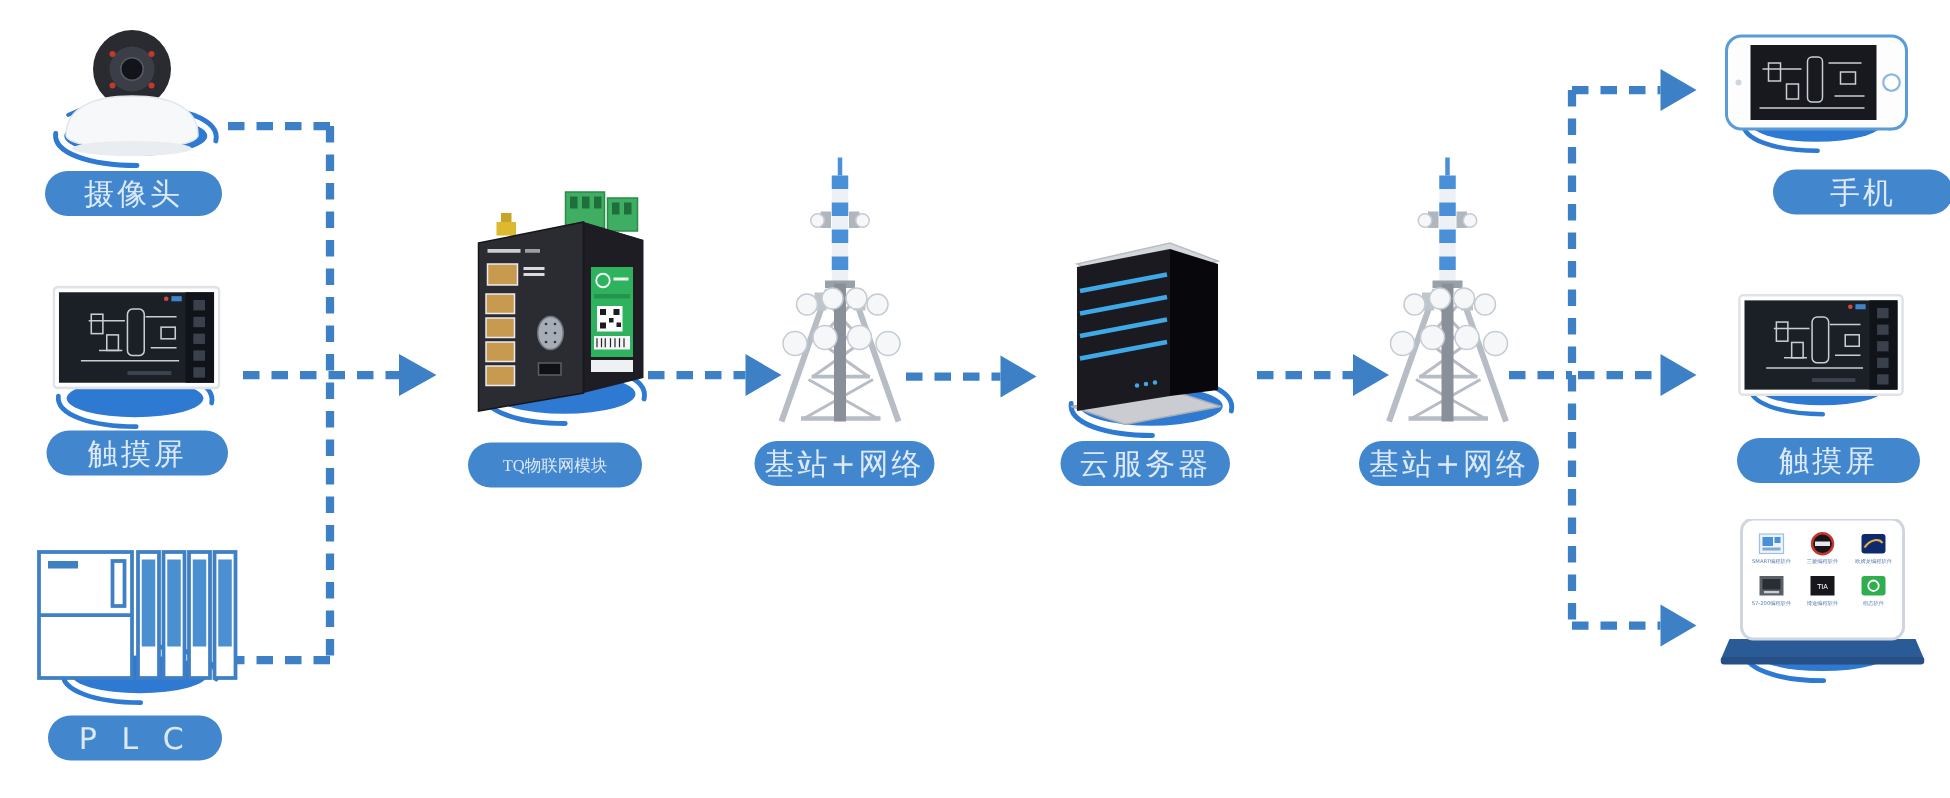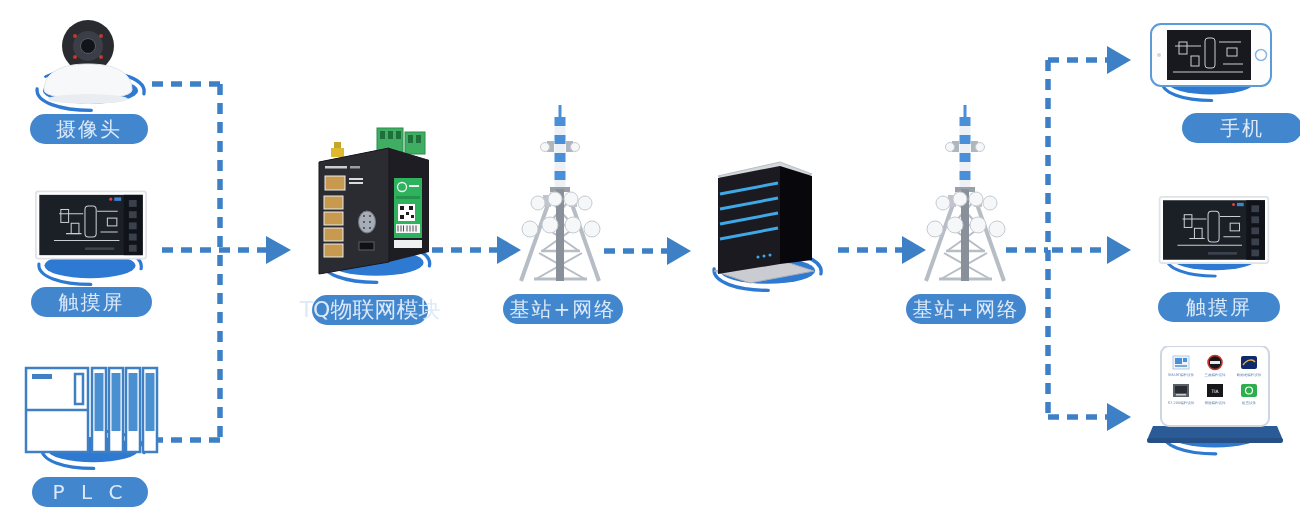--- a/index.html
+++ b/index.html
@@ -27,21 +27,21 @@
   .pos-tower1{left:495px;top:103px;width:130px;height:185px;}
   .pos-server{left:688px;top:150px;width:160px;height:142px;}
   .pos-tower2{left:900px;top:103px;width:130px;height:185px;}
   .pos-phone{left:1143px;top:20px;width:136px;height:82px;}
   .pos-tsr{left:1152px;top:196px;width:125px;height:82px;}
   .pos-pc{left:1147px;top:346px;width:136px;height:110px;}
   
   .lbl-camera{left:30px;top:114px;width:118px;}
   .lbl-tsl{left:31px;top:287px;width:121px;}
   .lbl-plc{left:32px;top:477px;width:116px;letter-spacing:5px;text-align:center;}
-  .lbl-module{left:312px;top:295px;width:116px;font-size:22px;letter-spacing:0;}
+  .lbl-module{left:312px;top:295px;width:116px;font-size:11px;letter-spacing:0;font-family:Liberation Serif, serif;}
   .lbl-tower1{left:503px;top:294px;width:120px;}
   .lbl-server{left:707px;top:294px;width:113px;}
   .lbl-tower2{left:906px;top:294px;width:120px;}
   .lbl-phone{left:1182px;top:113px;width:120px;text-align:center;}
   .lbl-tsr{left:1158px;top:292px;width:122px;}
   .lbl-pc{left:1158px;top:467px;width:119px;letter-spacing:1px;}
 </style>
 </head>
 <body>
 
@@ -281,20 +281,21 @@
         <path d="M32 44 L90 33"></path>
         <path d="M32 59 L90 48"></path>
         <path d="M32 74 L90 63"></path>
         <path d="M32 89 L90 78"></path>
       </g>
       <circle cx="70" cy="107" r="1.5" fill="#3fa9e8"></circle>
       <circle cx="76" cy="106" r="1.5" fill="#3fa9e8"></circle>
       <circle cx="82" cy="105" r="1.5" fill="#3fa9e8"></circle>
     </svg>
   </div>
+  <div class="pill lbl-server">云服务器</div>
 
   <div class="node pos-tower2">
     <svg viewBox="0 0 130 185" width="130" height="185">
       <use href="#tower" x="0" y="0" width="130" height="185"></use>
     </svg>
   </div>
   <div class="pill lbl-tower2">基站+网络</div>
 
   <div class="node pos-phone">
     <svg viewBox="0 0 136 82" width="136" height="82">

